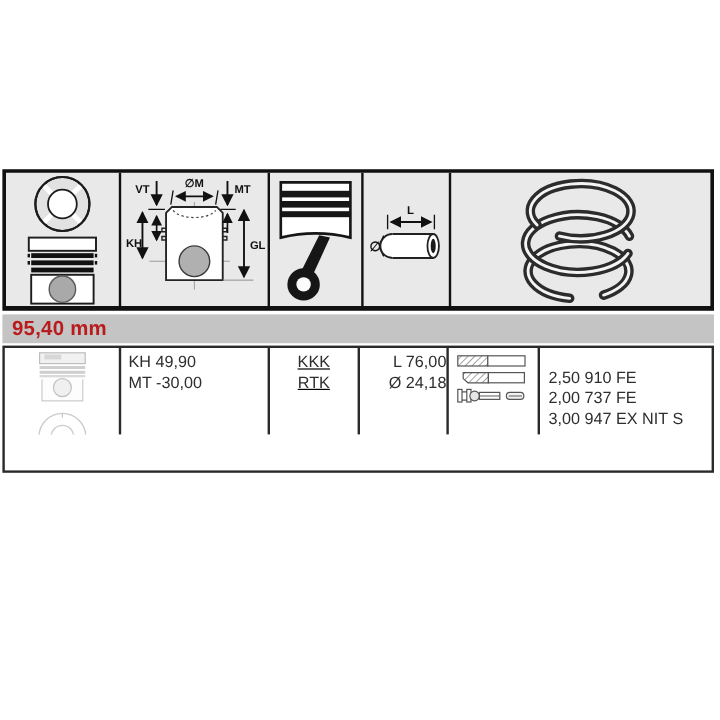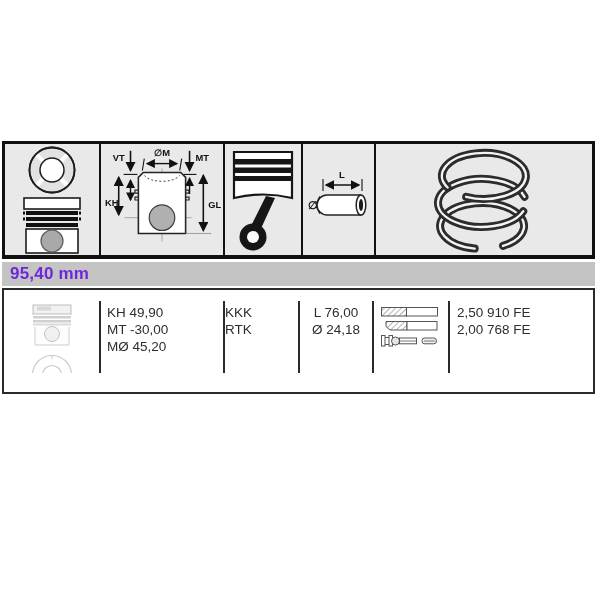--- a/index.html
+++ b/index.html
@@ -23,35 +23,35 @@
   .hc1 { flex:0 0 96px; }
   .hc2 { flex:0 0 124px; }
   .hc3 { flex:0 0 78px; }
   .hc4 { flex:0 0 73px; }
 
   
   .band {
     margin-top:3px; height:24px; background:#c4c4c4;
     display:flex; align-items:center; padding-left:8px;
   }
-  .band-label { font-size:17px; font-weight:bold; color:#6d28d9; letter-spacing:0.2px; }
+  .band-label { font-size:17px; font-weight:bold; color:#b91c1c; letter-spacing:0.2px; }
 
   
   .data-row {
     margin-top:2px; display:flex; height:106px; background:#fff;
     border:2px solid #2a2a2a;
   }
-  .dcell { border-right:2px solid #2a2a2a; height:72px; overflow:hidden;margin-top:11px; }
+  .dcell { border-right:2px solid #2a2a2a; height:72px; overflow:hidden; }
   .dcell:last-child { border-right:none; flex:1 1 auto; }
   .dc1 { flex:0 0 97px; display:flex; align-items:flex-start; justify-content:center; }
   .dc2 { flex:0 0 124px; padding:3px 0 0 6px; }
-  .dc3 { flex:0 0 75px; text-align:left; padding-top:3px; }
-  .dc4 { flex:0 0 74px; text-align:center; padding-top:3px; }
+  .dc3 { flex:0 0 75px; text-align:center; padding-top:3px;text-decoration:underline; }
+  .dc4 { flex:0 0 74px; text-align:right; padding-top:3px; }
   .dc5 { flex:0 0 76px; padding:5px 0 0 6px; }
-  .dc6 { padding:3px 0 0 7px; }
+  .dc6 { padding:16px 0 0 7px; }
 
   .spec-line { font-size:13.5px; line-height:17px; color:#2e2e2e; white-space:nowrap; }
 
   svg text { font-family:"Liberation Sans", sans-serif; }
   .diagram-label { font-size:9.5px; font-weight:bold; fill:#111; }
 </style>
 </head>
 <body>
 
 <div class="page">
@@ -195,21 +195,20 @@
             <circle cx="35" cy="74" r="19.5" fill="#ffffff" stroke="#cccccc" stroke-width="1.2"></circle>
             <circle cx="35" cy="74" r="9.5" fill="#ffffff" stroke="#cccccc" stroke-width="1.2"></circle>
             <line x1="35" y1="54.5" x2="35" y2="58" stroke="#c6c6c6" stroke-width="1"></line>
           </g>
         </svg>
       </div>
 
       <div class="dcell dc2">
         <div class="spec-line">KH 49,90</div>
         <div class="spec-line">MT -30,00</div>
-        <div class="spec-line">MØ 45,20</div>
       </div>
 
       <div class="dcell dc3">
         <div class="spec-line">KKK</div>
         <div class="spec-line">RTK</div>
       </div>
 
       <div class="dcell dc4">
         <div class="spec-line">L 76,00</div>
         <div class="spec-line">Ø 24,18</div>
@@ -239,17 +238,18 @@
             <rect x="19.5" y="32" width="17" height="5.8" fill="#ffffff" stroke="#555" stroke-width="1"></rect>
             <line x1="19.5" y1="35" x2="36.5" y2="35" stroke="#555" stroke-width="0.8"></line>
             <rect x="42" y="32" width="14.5" height="5.8" rx="2.8" fill="#f2f2f2" stroke="#555" stroke-width="1"></rect>
             <line x1="44" y1="35" x2="55" y2="35" stroke="#555" stroke-width="0.8"></line>
           </g>
         </svg>
       </div>
 
       <div class="dcell dc6">
         <div class="spec-line">2,50 910 FE</div>
-        <div class="spec-line">2,00 768 FE</div>
+        <div class="spec-line">2,00 737 FE</div>
+        <div class="spec-line">3,00 947 EX NIT S</div>
       </div>
     </div>
   </div>
 </div>
 
 </body></html>

